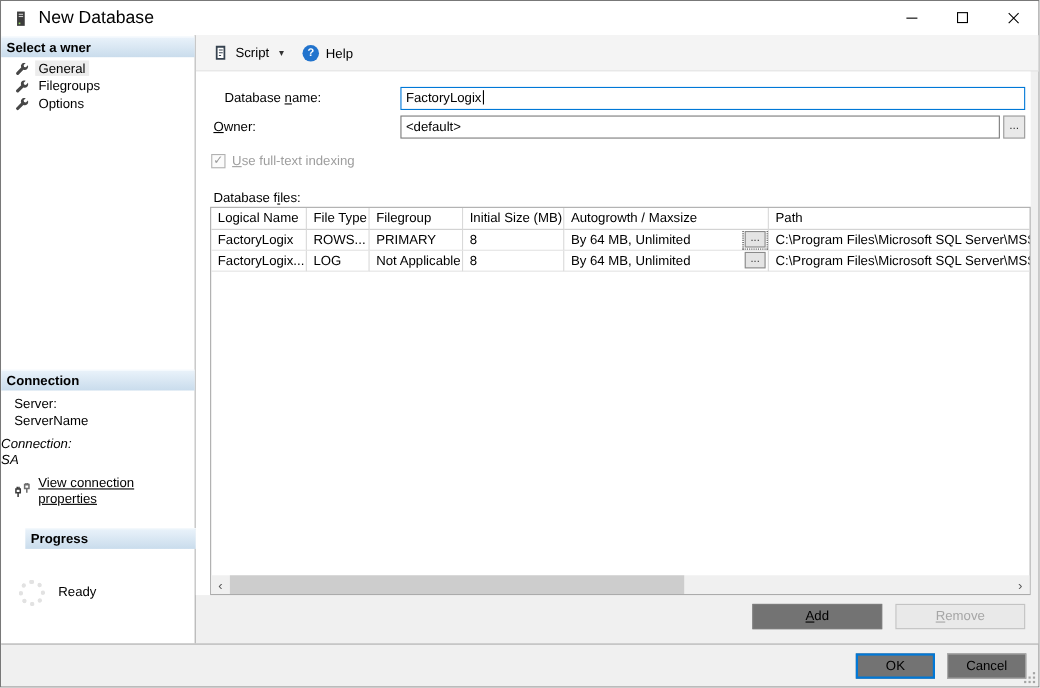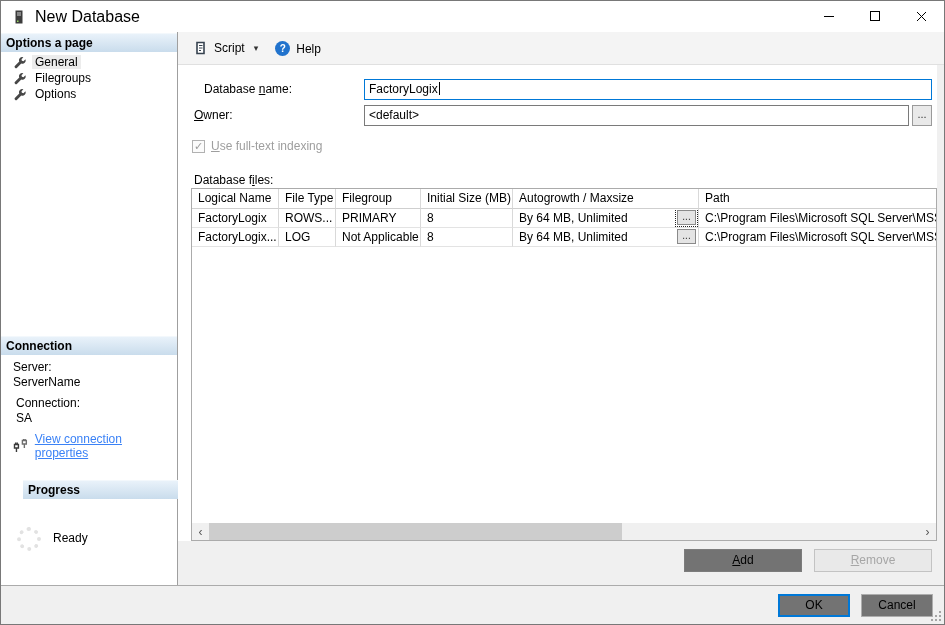--- a/index.html
+++ b/index.html
@@ -25,21 +25,21 @@
     font-weight:bold; padding-left:5px;
     background:linear-gradient(#e9f2fa,#c9dcec); border-top:1px solid #f3f8fc; }
   .page-list { position:absolute; left:0; top:21px; width:176px; }
   .page-item { height:16px; display:flex; align-items:flex-end; padding-left:13px; cursor:default; }
   .page-item .wrench { width:12px; height:12px; margin-right:6px; flex:none; }
   .page-item.selected .page-label { background:#ececec; }
   .page-label { padding:0 3px; line-height:14px; }
   .conn-block { position:absolute; left:0; width:176px; }
   .conn-row { line-height:15px; }
   .link-row { position:absolute; display:flex; align-items:center; }
-  .link { color:#3b82f6; text-decoration:underline; cursor:pointer; }
+  .link { color:#000000; text-decoration:underline; cursor:pointer; }
   .spinner { width:24px; height:24px; border:4px dotted #e2e2e2; border-radius:50%; }
   
   .main { position:absolute; left:177px; top:31px; width:767px; height:553px; background:#f0f0f0; }
   .toolbar { position:absolute; left:0; top:0; width:100%; height:33px; background:#f4f4f4;
     border-bottom:1px solid #e0e0e0; display:flex; align-items:center; padding-left:12px; }
   .tb-btn { display:flex; align-items:flex-end; gap:6px; padding:3px 4px; cursor:default; }
   .tb-caret { font-size:9px; color:#333; padding:3px 5px; }
   .help-circle { width:15px; height:15px; border-radius:50%; background:#2173cd; color:#fff;
     font-weight:bold; font-size:10px; display:flex; align-items:center; justify-content:center; }
   .content { position:absolute; left:0; top:33px; width:759px; height:476px; background:#fff; }
@@ -104,21 +104,21 @@
         </div>
       <div class="win-btn">
         <svg width="11" height="11" viewBox="0 0 11 11">
           <path d="M1 1 L10 10 M10 1 L1 10" stroke="#000" stroke-width="1" fill="none"></path>
         </svg>
       </div>
     </div>
   </div>
 
   <div class="sidebar">
-    <div class="section-header" style="top:1px;">Options a page</div>
+    <div class="section-header" style="top:1px;">Select a wner</div>
 
     <div class="page-list">
       <div class="page-item selected">
         <svg class="wrench" viewBox="0 0 16 16">
             <path fill="#474747" d="M15.2 3.1a4.2 4.2 0 0 1-5.5 5.5l-5.6 5.6a1.9 1.9 0 0 1-2.7-2.7l5.6-5.6A4.2 4.2 0 0 1 12.5.4L10 2.9l.5 2.2 2.2.5z"></path>
           </svg>
         <span class="page-label">General</span>
       </div>
       <div class="page-item">
         <svg class="wrench" viewBox="0 0 16 16">
@@ -132,21 +132,21 @@
           </svg>
         <span class="page-label">Options</span>
       </div>
     </div>
 
     <div class="section-header" style="top:304px;">Connection</div>
     <div class="conn-block" style="top:328px; padding-left:12px;">
       <div class="conn-row">Server:</div>
       <div class="conn-row">ServerName</div>
     </div>
-    <div class="conn-block" style="top:364px; padding-left:15px;">
+    <div class="conn-block" style="top:364px; padding-left:0;font-style:italic;">
       <div class="conn-row">Connection:</div>
       <div class="conn-row">SA</div>
     </div>
     <div class="link-row" style="top:400px; left:12px;">
       <svg width="17" height="14" viewBox="0 0 17 14" style="margin-right:5px;">
         <path d="M3.5 13 V9 M1.5 9 V5.5 h4 V9 Z M2.7 5.5 V3.5 M4.3 5.5 V3.5" stroke="#3a3a3a" stroke-width="1.4" fill="none"></path>
         <path d="M11.5 9 V5 M9.5 5 V1.5 h4 V5 Z M10.7 1.5 V0 M12.3 1.5 V0" stroke="#6e6e6e" stroke-width="1.4" fill="none"></path>
       </svg>
       <span class="link">View connection properties</span>
     </div>

